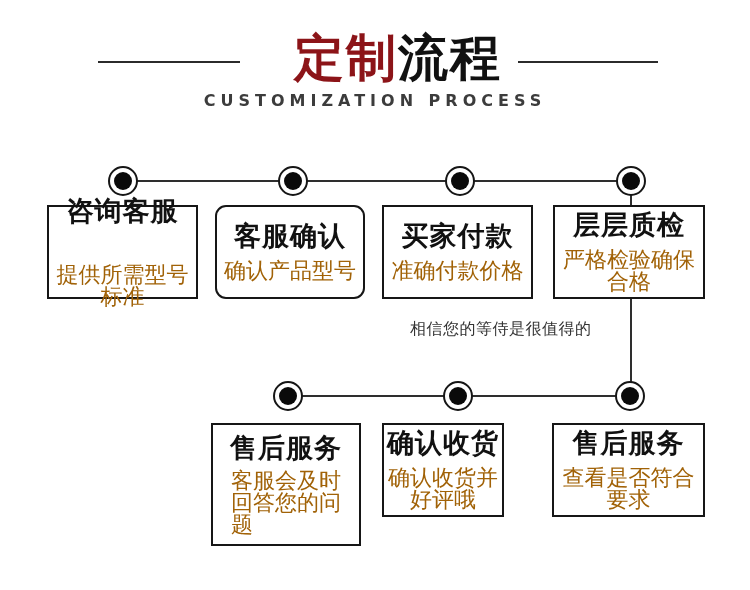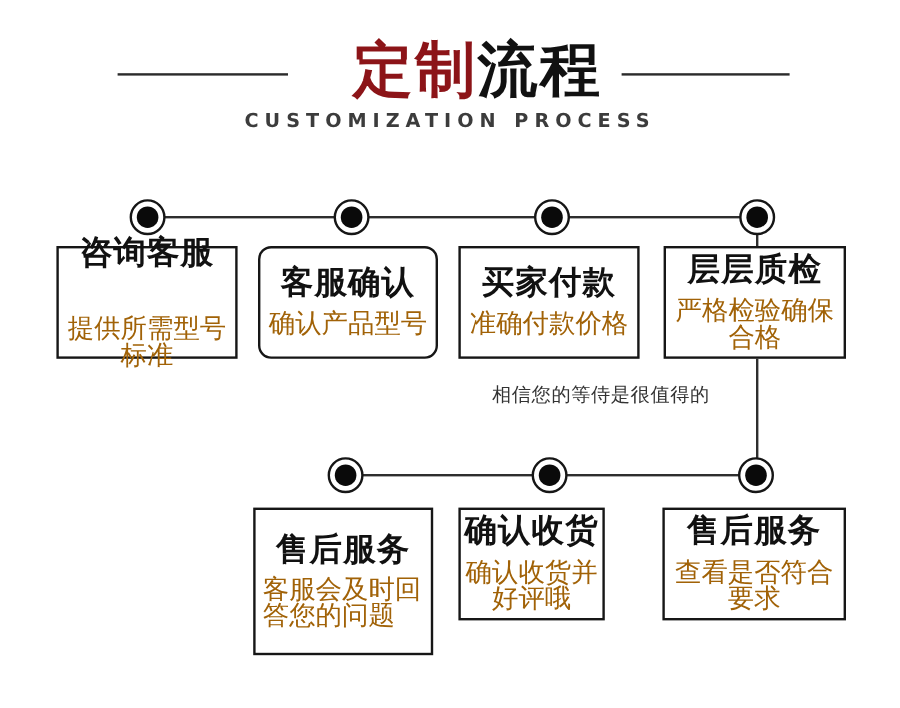--- a/index.html
+++ b/index.html
@@ -91,21 +91,21 @@
   .step-desc {
     font-size: 22px;
     line-height: 22px;
     color: #a16207;
     text-align: center;
     padding: 0 2px;
   }
   .step-desc.align-left {
     align-self: stretch;
     text-align: left;
-    padding: 0 6px;
+    padding: 0 18px;
   }
   
   .note {
     position: absolute;
     left: 410px; top: 319px;
     font-size: 16px;
     color: #333333;
     letter-spacing: 0.5px;
     white-space: nowrap;
     font-family: Liberation Mono, monospace;

